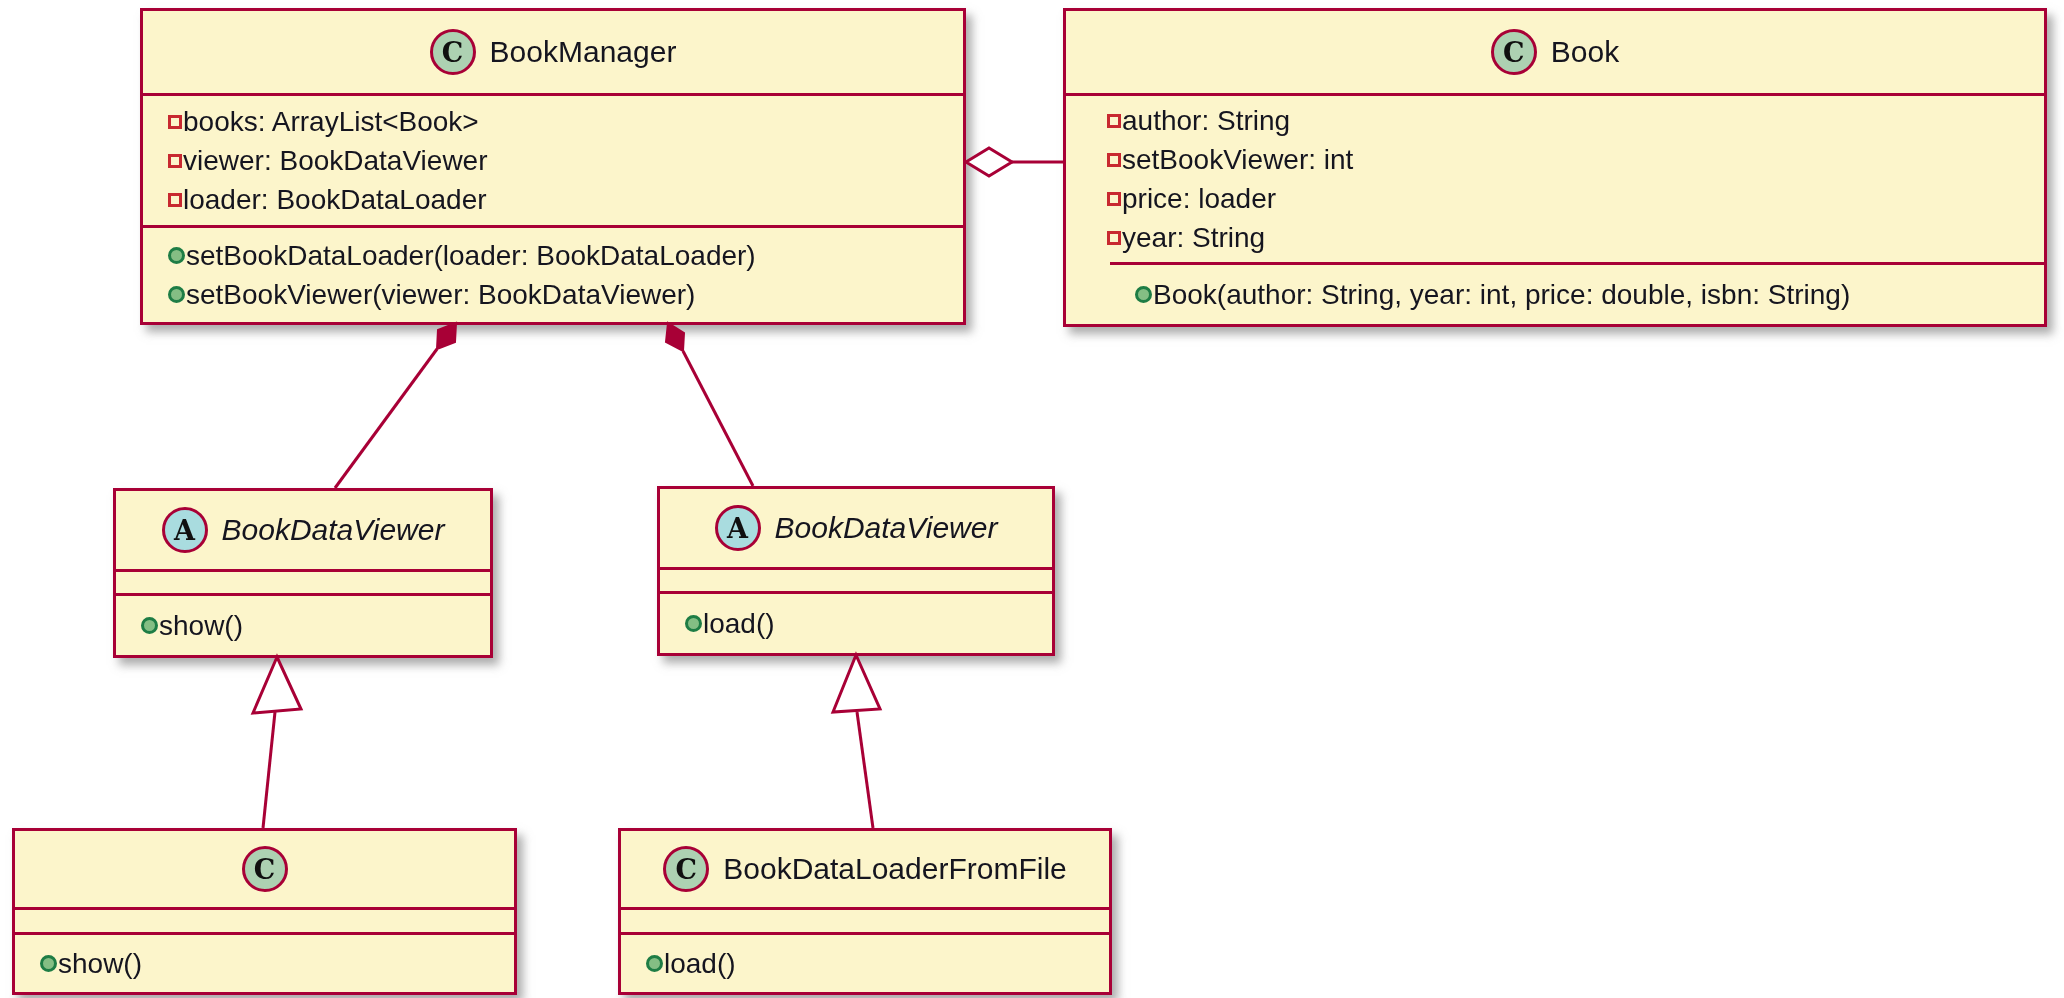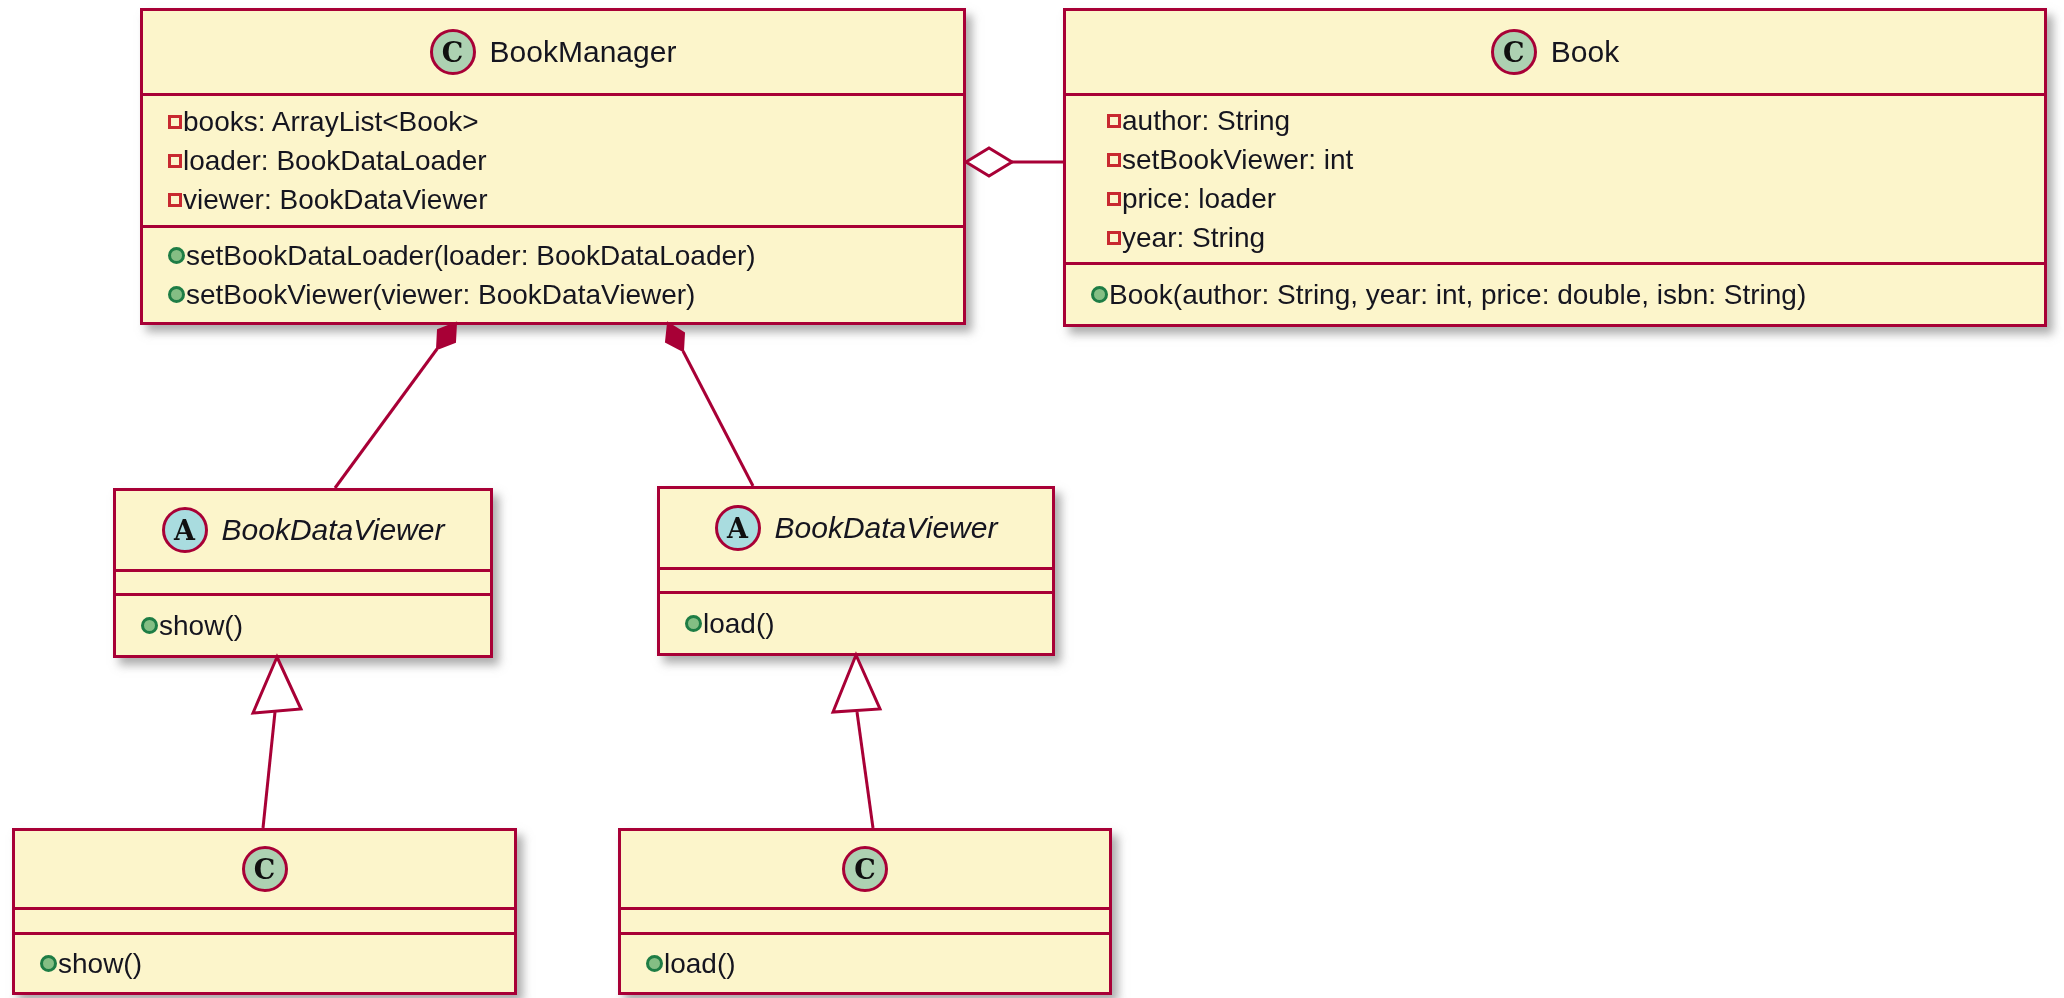--- a/index.html
+++ b/index.html
@@ -70,25 +70,25 @@
       <span class="spot class">C</span>
       <span>BookManager</span>
     </div>
     <div class="attrs" style="padding:6px 0;">
       <div class="member-row">
         <span class="field-icon"></span>
         <span>books: ArrayList&lt;Book&gt;</span>
       </div>
       <div class="member-row">
         <span class="field-icon"></span>
+        <span>viewer: BookDataViewer</span>
+      </div>
+      <div class="member-row">
+        <span class="field-icon"></span>
         <span>loader: BookDataLoader</span>
-      </div>
-      <div class="member-row">
-        <span class="field-icon"></span>
-        <span>viewer: BookDataViewer</span>
       </div>
     </div>
     <div class="methods" style="padding:8px 0;">
       <div class="member-row">
         <span class="method-icon"></span>
         <span>setBookDataLoader(loader: BookDataLoader)</span>
       </div>
       <div class="member-row">
         <span class="method-icon"></span>
         <span>setBookViewer(viewer: BookDataViewer)</span>
@@ -112,21 +112,21 @@
       </div>
       <div class="member-row">
         <span class="field-icon"></span>
         <span>price: loader</span>
       </div>
       <div class="member-row">
         <span class="field-icon"></span>
         <span>year: String</span>
       </div>
     </div>
-    <div class="methods" style="padding:10px 0;">
+    <div class="methods" style="padding:10px 0;margin-left:44px;">
       <div class="member-row">
         <span class="method-icon"></span>
         <span>Book(author: String, year: int, price: double, isbn: String)</span>
       </div>
     </div>
   </div>
 
   <div class="cb" style="left:113px;top:488px;width:380px;">
     <div class="box-title" style="height:78px;">
       <span class="spot abstract">A</span>
@@ -164,20 +164,21 @@
       <div class="member-row">
         <span class="method-icon"></span>
         <span>show()</span>
       </div>
     </div>
   </div>
 
   <div class="cb" style="left:618px;top:828px;width:494px;">
     <div class="box-title" style="height:76px;">
       <span class="spot class">C</span>
+      <span>BookDataLoaderFromFile</span>
     </div>
     <div class="attrs" style="height:22px;"></div>
     <div class="methods" style="padding:9px 0;">
       <div class="member-row">
         <span class="method-icon"></span>
         <span>load()</span>
       </div>
     </div>
   </div>
 

